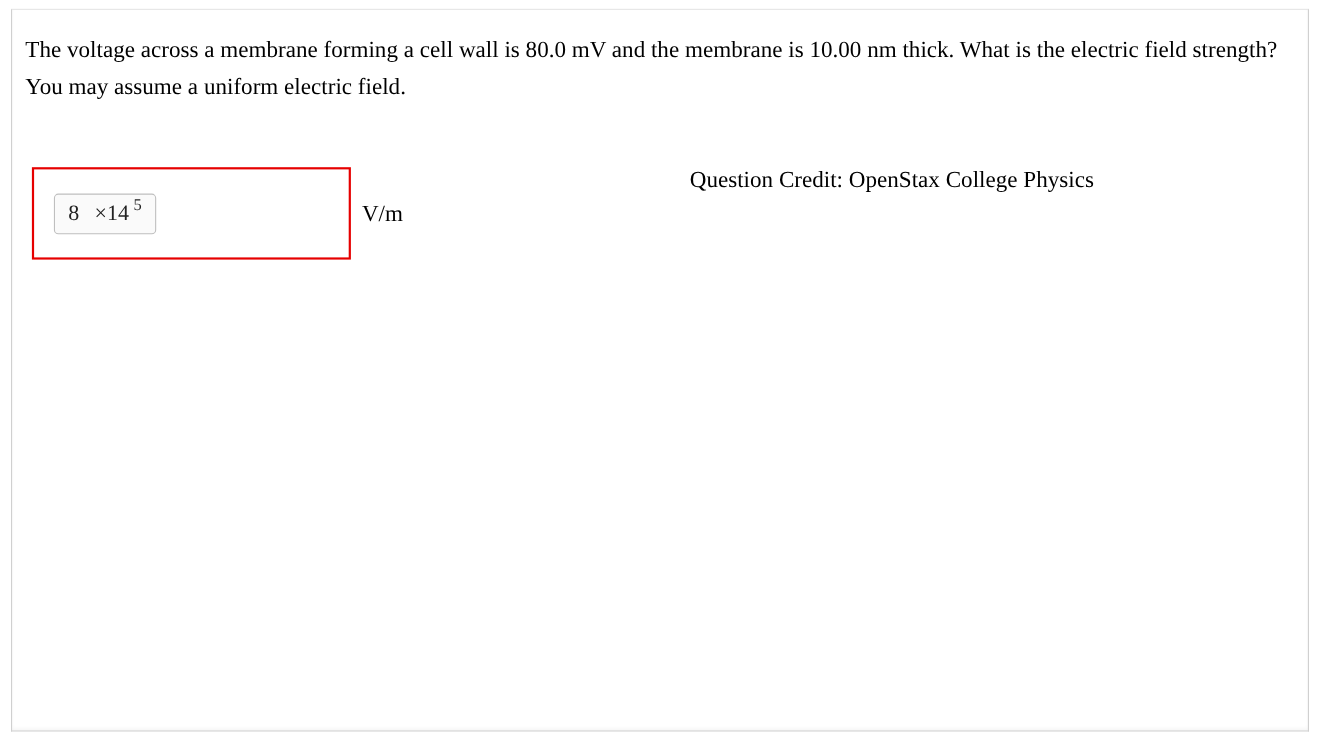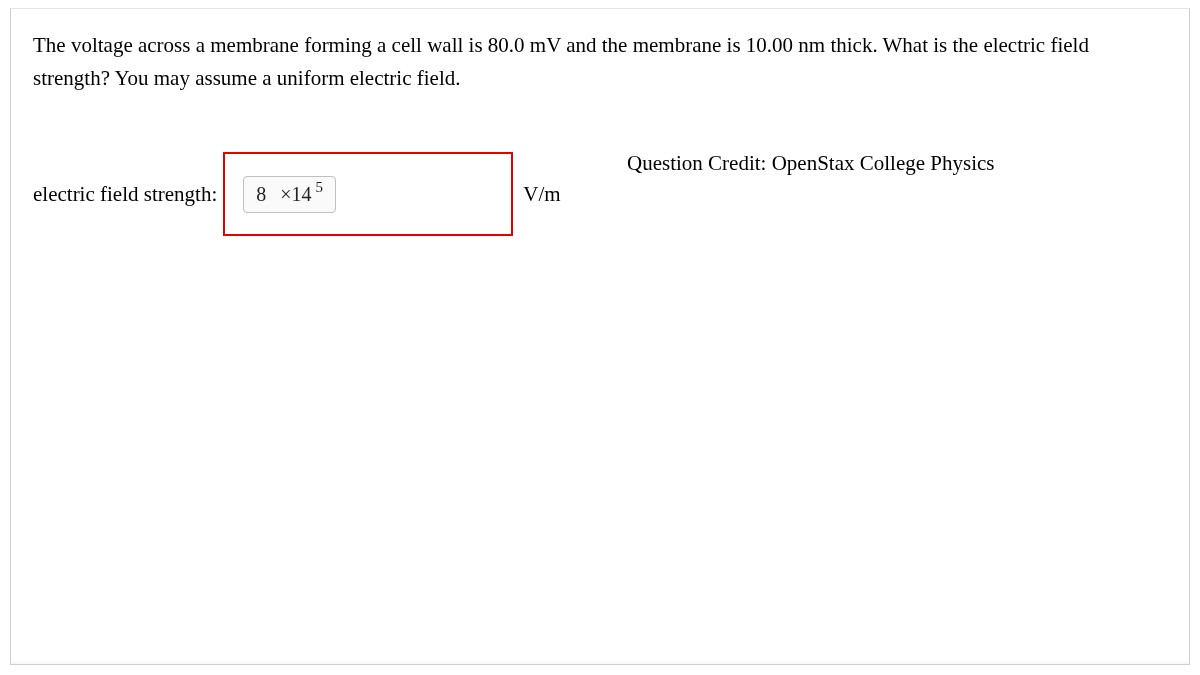--- a/index.html
+++ b/index.html
@@ -16,21 +16,21 @@
       overflow: hidden;
     }
     .panel {
       position: absolute;
       top: 8px;
       left: 10px;
       right: 10px;
       bottom: 10px;
       border: 1px solid #d0d0d0;
       border-top: 1px solid #e5e5e5;
-      padding: 20px 22px;
+      padding: 20px 12px;
       box-shadow: inset 0 -2px 3px rgba(0,0,0,0.04);
     }
     .question-text {
       font-size: 21px;
       line-height: 1.55;
       color: #000;
       font-weight: 400;
     }
     .answer-row {
       display: flex;
@@ -102,21 +102,20 @@
   </style>
 </head>
 <body>
 
 <div class="panel">
   <p class="question-text">The voltage across a membrane forming a cell wall is 80.0 mV and the membrane is 10.00 nm thick. What is the electric field strength? You may assume a uniform electric field.</p>
 
   <div class="credit">Question Credit: OpenStax College Physics</div>
 
   <div class="answer-row">
-    <span class="answer-label">electric field strength:</span>
 
     <div class="answer-box-wrap">
       <div class="answer-box">
         <span class="value-pill">
           <span>8</span>
           <span style="width:6px;display:inline-block"></span>
           <span>×14</span>
             <span class="sup">5</span>
         </span>
       </div>

